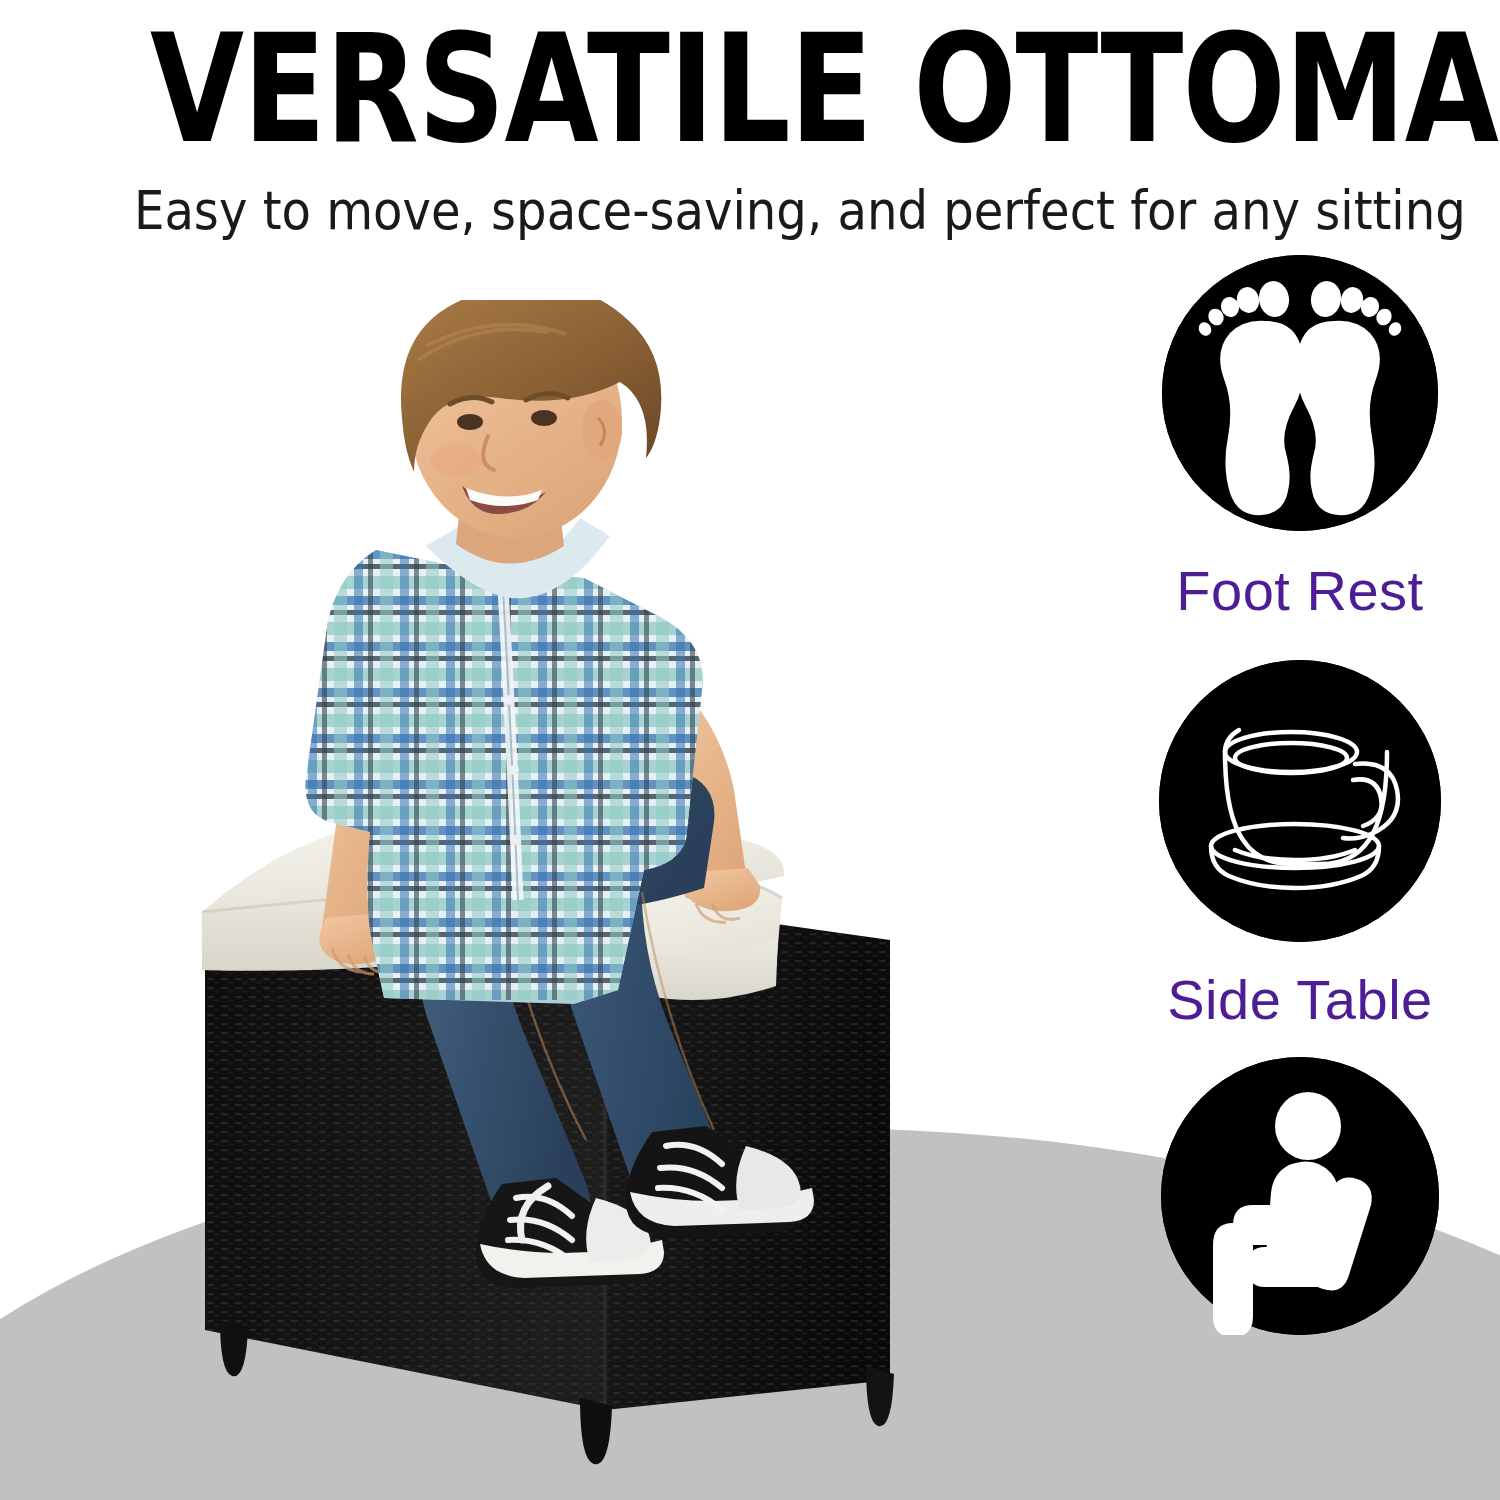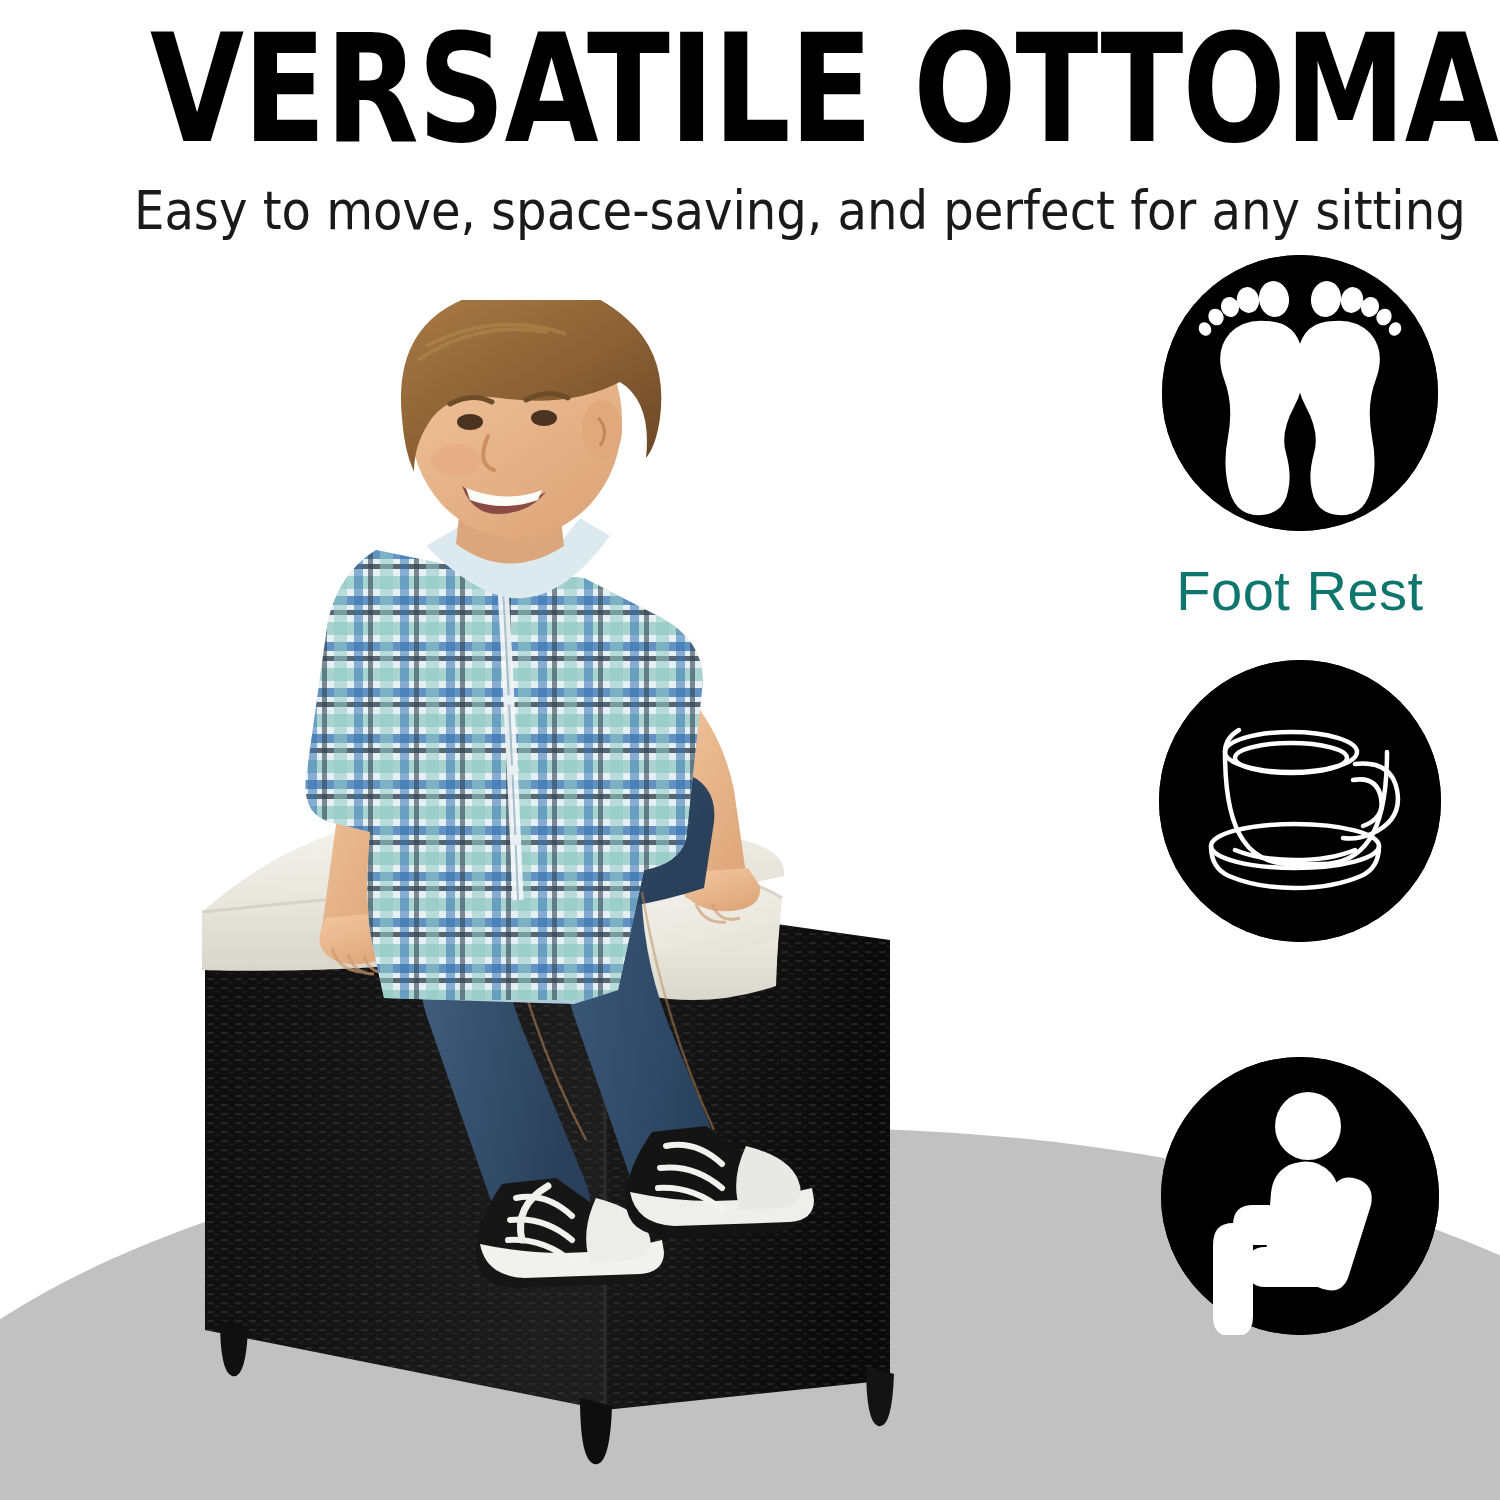--- a/index.html
+++ b/index.html
@@ -91,21 +91,21 @@
   .feature.f2 .feature-badge { width:278px; height:278px; }
 
   .feature-badge svg { display:block; width:100%; height:100%; }
 
   .feature-label {
     margin-top:30px;
     font-family:"Liberation Sans","DejaVu Sans", sans-serif;
     font-weight:400;
     font-size:56px;
     line-height:60px;
-    color:#0f766e;
+    color:#4c1d95;
     letter-spacing:0.5px;
     white-space:nowrap;
   }
   .feature.f1 .feature-label { margin-top:28px; }
   .feature.f2 .feature-label { margin-top:26px; }
 
   
   .photo {
     position:absolute;
     left:150px; top:300px;
@@ -332,20 +332,21 @@
             <path d="M194 120 q24 -4 28 18 q4 20 -18 28"></path>
 
             <ellipse cx="136" cy="186" rx="84" ry="22"></ellipse>
 
             <path d="M52 186 q0 22 18 30 q28 12 66 12 q38 0 66 -12 q18 -8 18 -30"></path>
 
             <path d="M76 190 q24 10 60 10 q36 0 60 -10"></path>
           </g>
         </svg>
       </div>
+      <div class="feature-label">Side Table</div>
     </div>
 
     <div class="feature f2">
       <div class="feature-badge">
         <svg viewBox="0 0 278 278" aria-hidden="true">
           <circle cx="139" cy="139" r="139" fill="#000000"></circle>
           <g fill="#ffffff">
 
             <ellipse cx="147" cy="69" rx="33" ry="34"></ellipse>
 

